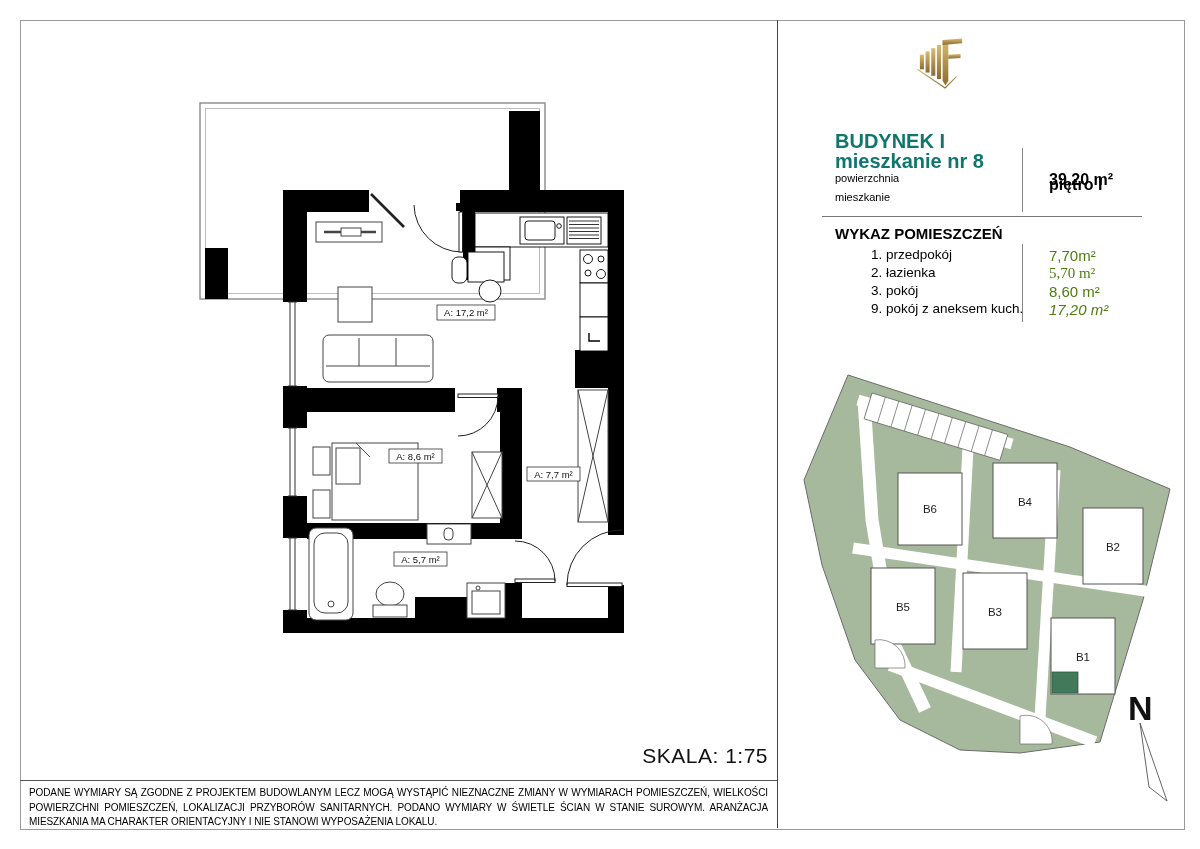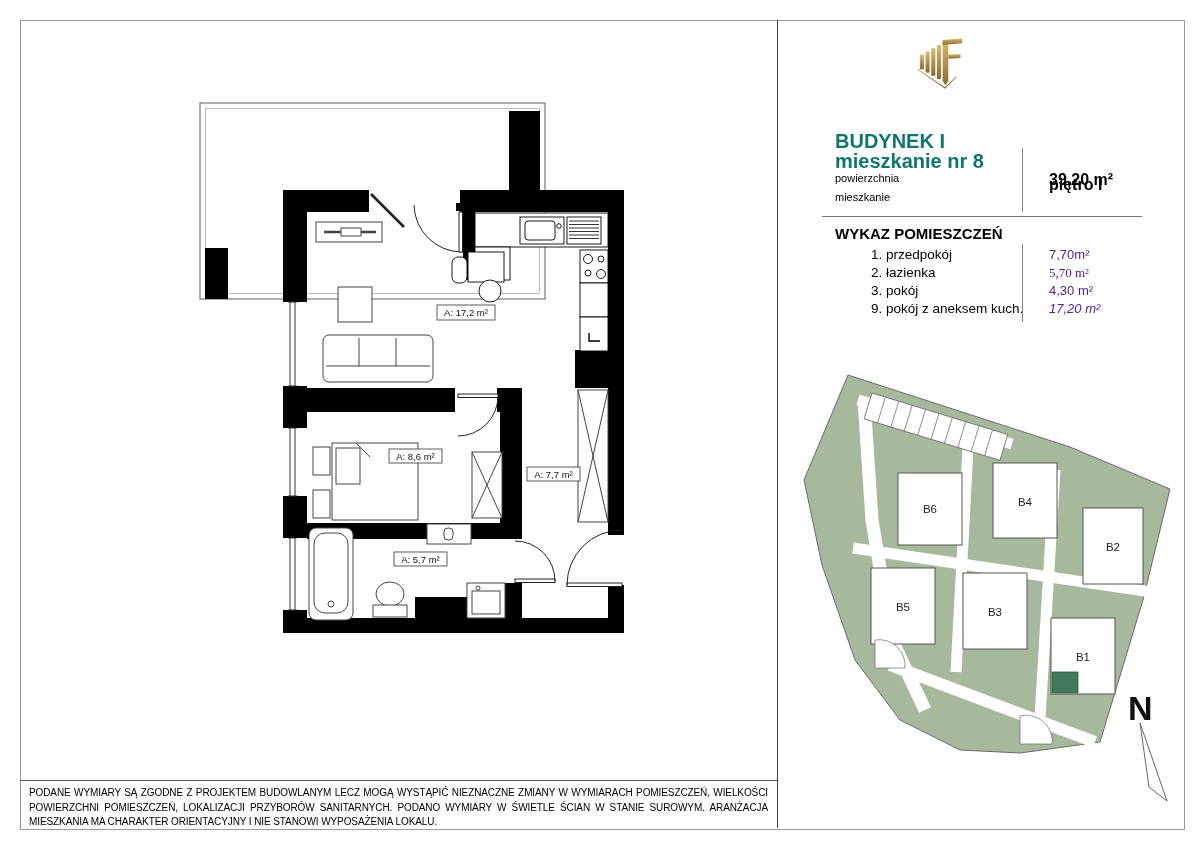--- a/index.html
+++ b/index.html
@@ -17,21 +17,21 @@
   .panel{position:absolute;left:777px;top:20px;width:406px;height:808px;}
   .logo{position:absolute;left:138px;top:12px;display:flex;align-items:center;}
   .logo-text-main{font-family:"Liberation Serif",serif;font-size:17px;letter-spacing:2px;
         color:#4c4c4c;font-weight:600;}
   .logo-text-sub{font-size:8.5px;letter-spacing:3.4px;color:#b3924e;margin-top:3px;}
   .h-big{position:absolute;left:58px;font-size:20px;font-weight:bold;color:#0f766e;}
   .h-small{position:absolute;left:58px;font-size:11px;color:#000;}
   .h-val{position:absolute;left:272px;font-size:16px;font-weight:bold;color:#000;}
   .wy-title{position:absolute;left:58px;font-size:15px;font-weight:bold;color:#000;text-align:right;}
   .wy-item{position:absolute;left:58px;font-size:13.5px;color:#000;margin-left:36px;}
-  .wy-val{position:absolute;left:272px;font-size:13px;color:#4c1d95;}
+  .wy-val{position:absolute;left:272px;font-size:15px;color:#4d7c0f;}
   .vline{position:absolute;left:245px;width:0;border-left:1px solid #888;}
   .hline{position:absolute;left:45px;width:320px;height:0;border-top:1px solid #777;}
 </style>
 </head>
 <body>
 
 <div class="page">
 
   <div class="outer-frame"></div>
 
@@ -163,20 +163,21 @@
       <text x="466" y="316">A: 17,2 m²</text>
       <rect x="389" y="449" width="53" height="14" fill="#fff" stroke="#333" stroke-width="0.8"></rect>
       <text x="415.5" y="460">A: 8,6 m²</text>
       <rect x="527" y="467" width="53" height="14" fill="#fff" stroke="#333" stroke-width="0.8"></rect>
       <text x="553.5" y="478">A: 7,7 m²</text>
       <rect x="394" y="552" width="53" height="14" fill="#fff" stroke="#333" stroke-width="0.8"></rect>
       <text x="420.5" y="563">A: 5,7 m²</text>
     </g>
   </svg>
 
+  <div class="skala">SKALA: 1:75</div>
 
   <div class="disclaimer">PODANE WYMIARY SĄ ZGODNE Z PROJEKTEM BUDOWLANYM LECZ MOGĄ WYSTĄPIĆ NIEZNACZNE ZMIANY W WYMIARACH POMIESZCZEŃ, WIELKOŚCI POWIERZCHNI POMIESZCZEŃ, LOKALIZACJI PRZYBORÓW SANITARNYCH. PODANO WYMIARY W ŚWIETLE ŚCIAN W STANIE SUROWYM. ARANŻACJA MIESZKANIA MA CHARAKTER ORIENTACYJNY I NIE STANOWI WYPOSAŻENIA LOKALU.</div>
 
   <div class="panel">
 
     <div class="logo">
       <svg width="52" height="60" viewBox="0 0 64 70">
         <defs>
           <linearGradient id="gold" x1="0" y1="0" x2="0" y2="1">
             <stop offset="0" stop-color="#d9bc72"></stop>
@@ -206,21 +207,21 @@
     <div class="vline" style="top:128px;height:64px;"></div>
     <div class="hline" style="top:196px;"></div>
 
     <div class="wy-title" style="top:205px;">WYKAZ POMIESZCZEŃ</div>
     <div class="wy-item" style="top:227px;">1. przedpokój</div>
     <div class="wy-item" style="top:245px;">2. łazienka</div>
     <div class="wy-item" style="top:263px;">3. pokój</div>
     <div class="wy-item" style="top:281px;">9. pokój z aneksem kuch.</div>
     <div class="wy-val" style="top:227px;">7,70m²</div>
     <div class="wy-val" style="top:245px;font-family:Liberation Serif, serif;">5,70 m²</div>
-    <div class="wy-val" style="top:263px;">4,30 m²</div>
+    <div class="wy-val" style="top:263px;">8,60 m²</div>
     <div class="wy-val" style="top:281px;font-style:italic;">17,20 m²</div>
     <div class="vline" style="top:224px;height:78px;"></div>
 
     <svg style="position:absolute;left:13px;top:340px;" width="400" height="450" viewBox="790 360 400 450">
       <polygon points="848,375 1070,447 1170,489 1143,600 1100,742 1020,753 960,750 900,720 855,660 822,565 804,480" fill="#a6b99d" stroke="#6b6b6b" stroke-width="1"></polygon>
       <g stroke="#fff" fill="none">
         <path d="M 864 400 L 872 520 L 892 640 L 925 710" stroke-width="13"></path>
         <path d="M 858 400 L 1012 444" stroke-width="11"></path>
         <path d="M 968 448 L 956 672" stroke-width="11"></path>
         <path d="M 1055 470 L 1040 718" stroke-width="11"></path>

